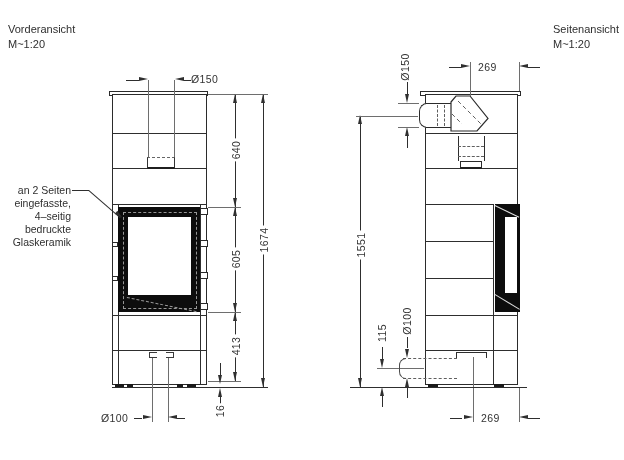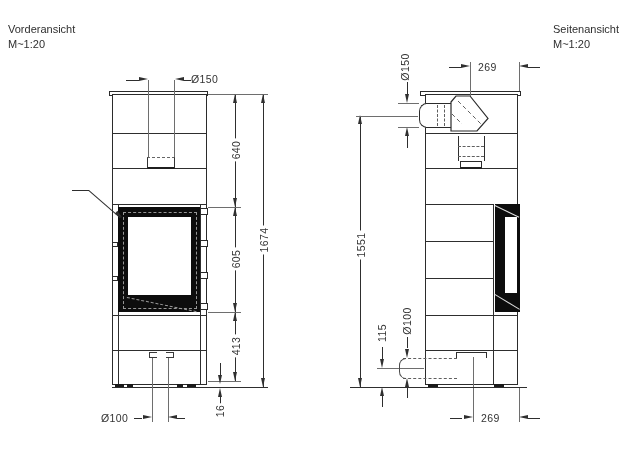--- a/index.html
+++ b/index.html
@@ -105,20 +105,27 @@
     <div style="position:absolute;left:149px;top:352px;width:8px;height:6px;border:1px solid #3a3a3a;border-right:none;box-sizing:border-box;"></div>
     <div style="position:absolute;left:165.5px;top:352px;width:8px;height:6px;border:1px solid #3a3a3a;border-left:none;box-sizing:border-box;"></div>
     <div class="v thin" style="left:151.5px;top:358px;height:64px;"></div>
     <div class="v thin" style="left:167.5px;top:358px;height:64px;"></div>
     <div class="dt" style="left:101px;top:412px;">Ø100</div>
     <div class="h" style="left:134px;top:417.5px;width:8px;"></div>
     <div class="ar" style="left:142.5px;top:415px;"></div>
     <div class="al" style="left:167.5px;top:415px;"></div>
     <div class="h" style="left:177px;top:417.5px;width:8px;"></div>
 
+    <div class="ann" style="left:0px;top:184px;width:71px;">
+      <span>an 2 Seiten</span>
+      <span>eingefasste,</span>
+      <span>4–seitig</span>
+      <span>bedruckte</span>
+      <span>Glaskeramik</span>
+    </div>
     <div class="h" style="left:72px;top:190px;width:17px;"></div>
     <div class="h" style="left:89px;top:190px;width:42px;transform:rotate(41deg);transform-origin:0 0;">
       <div class="ar" style="right:-1px;top:-3px;border-left-width:8px;"></div>
     </div>
   </div>
 
   <div class="grp">
     <div class="title" style="left:553px;top:22px;">Seitenansicht</div>
     <div class="title" style="left:553px;top:37px;">M~1:20</div>
 

